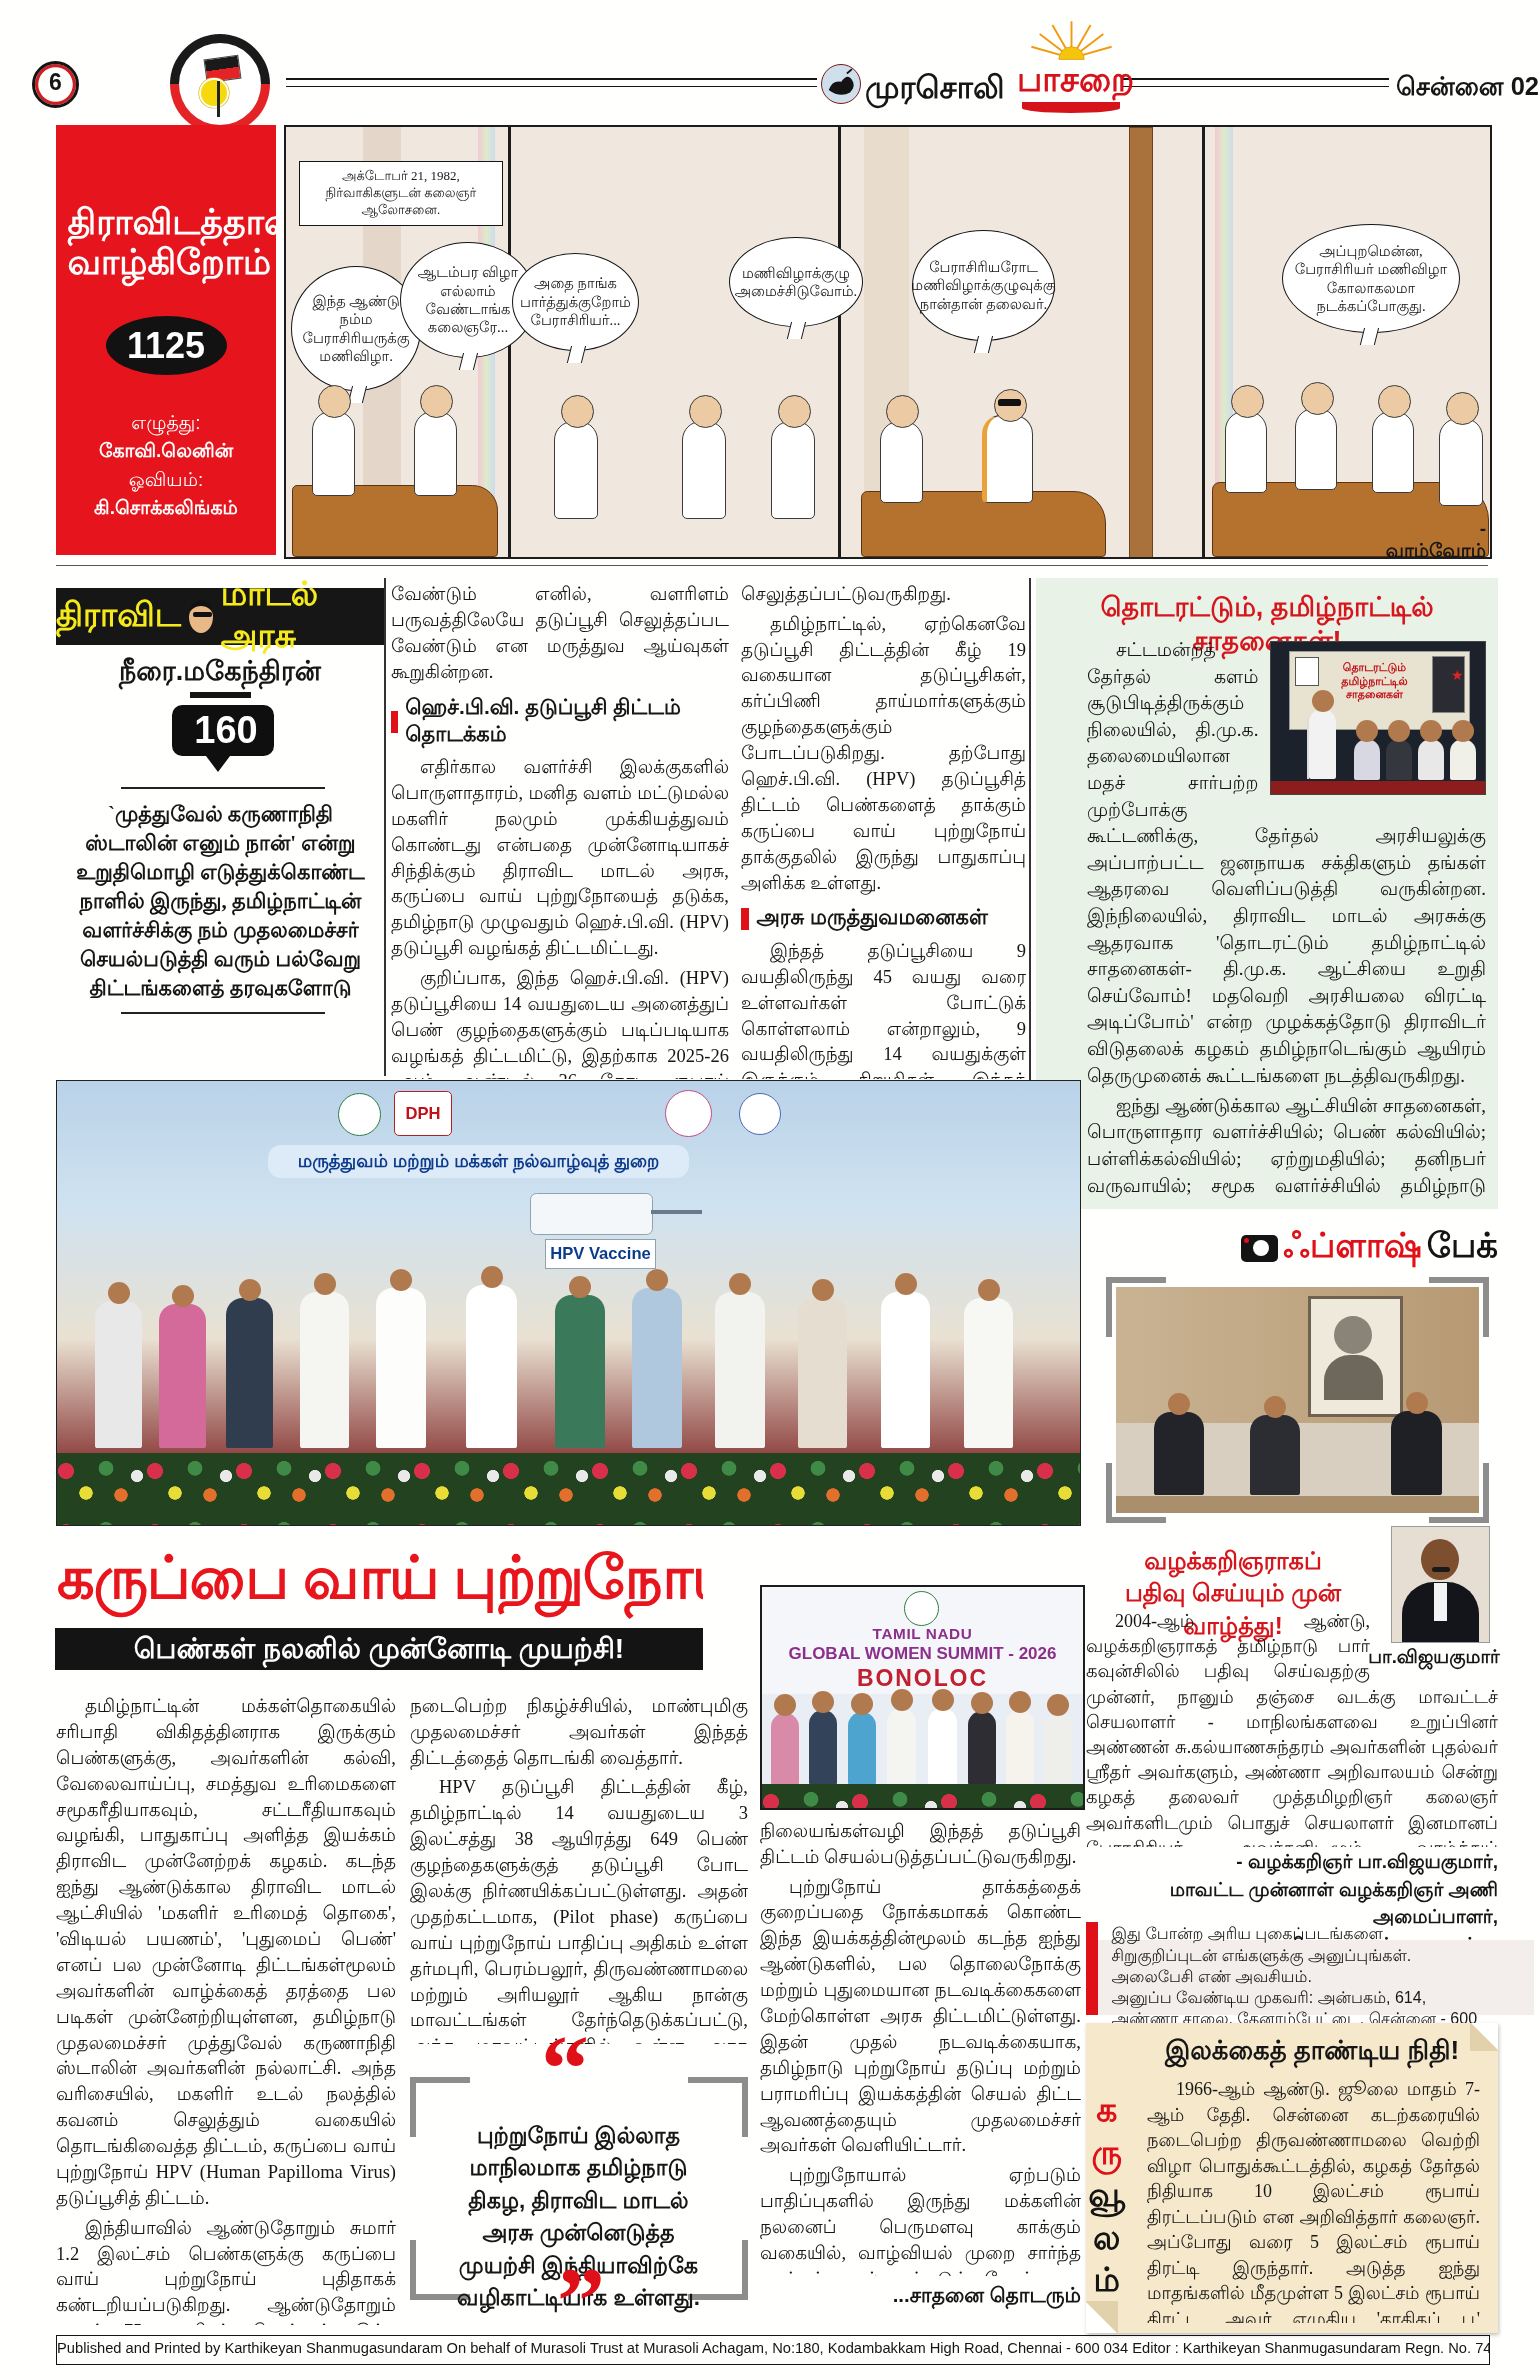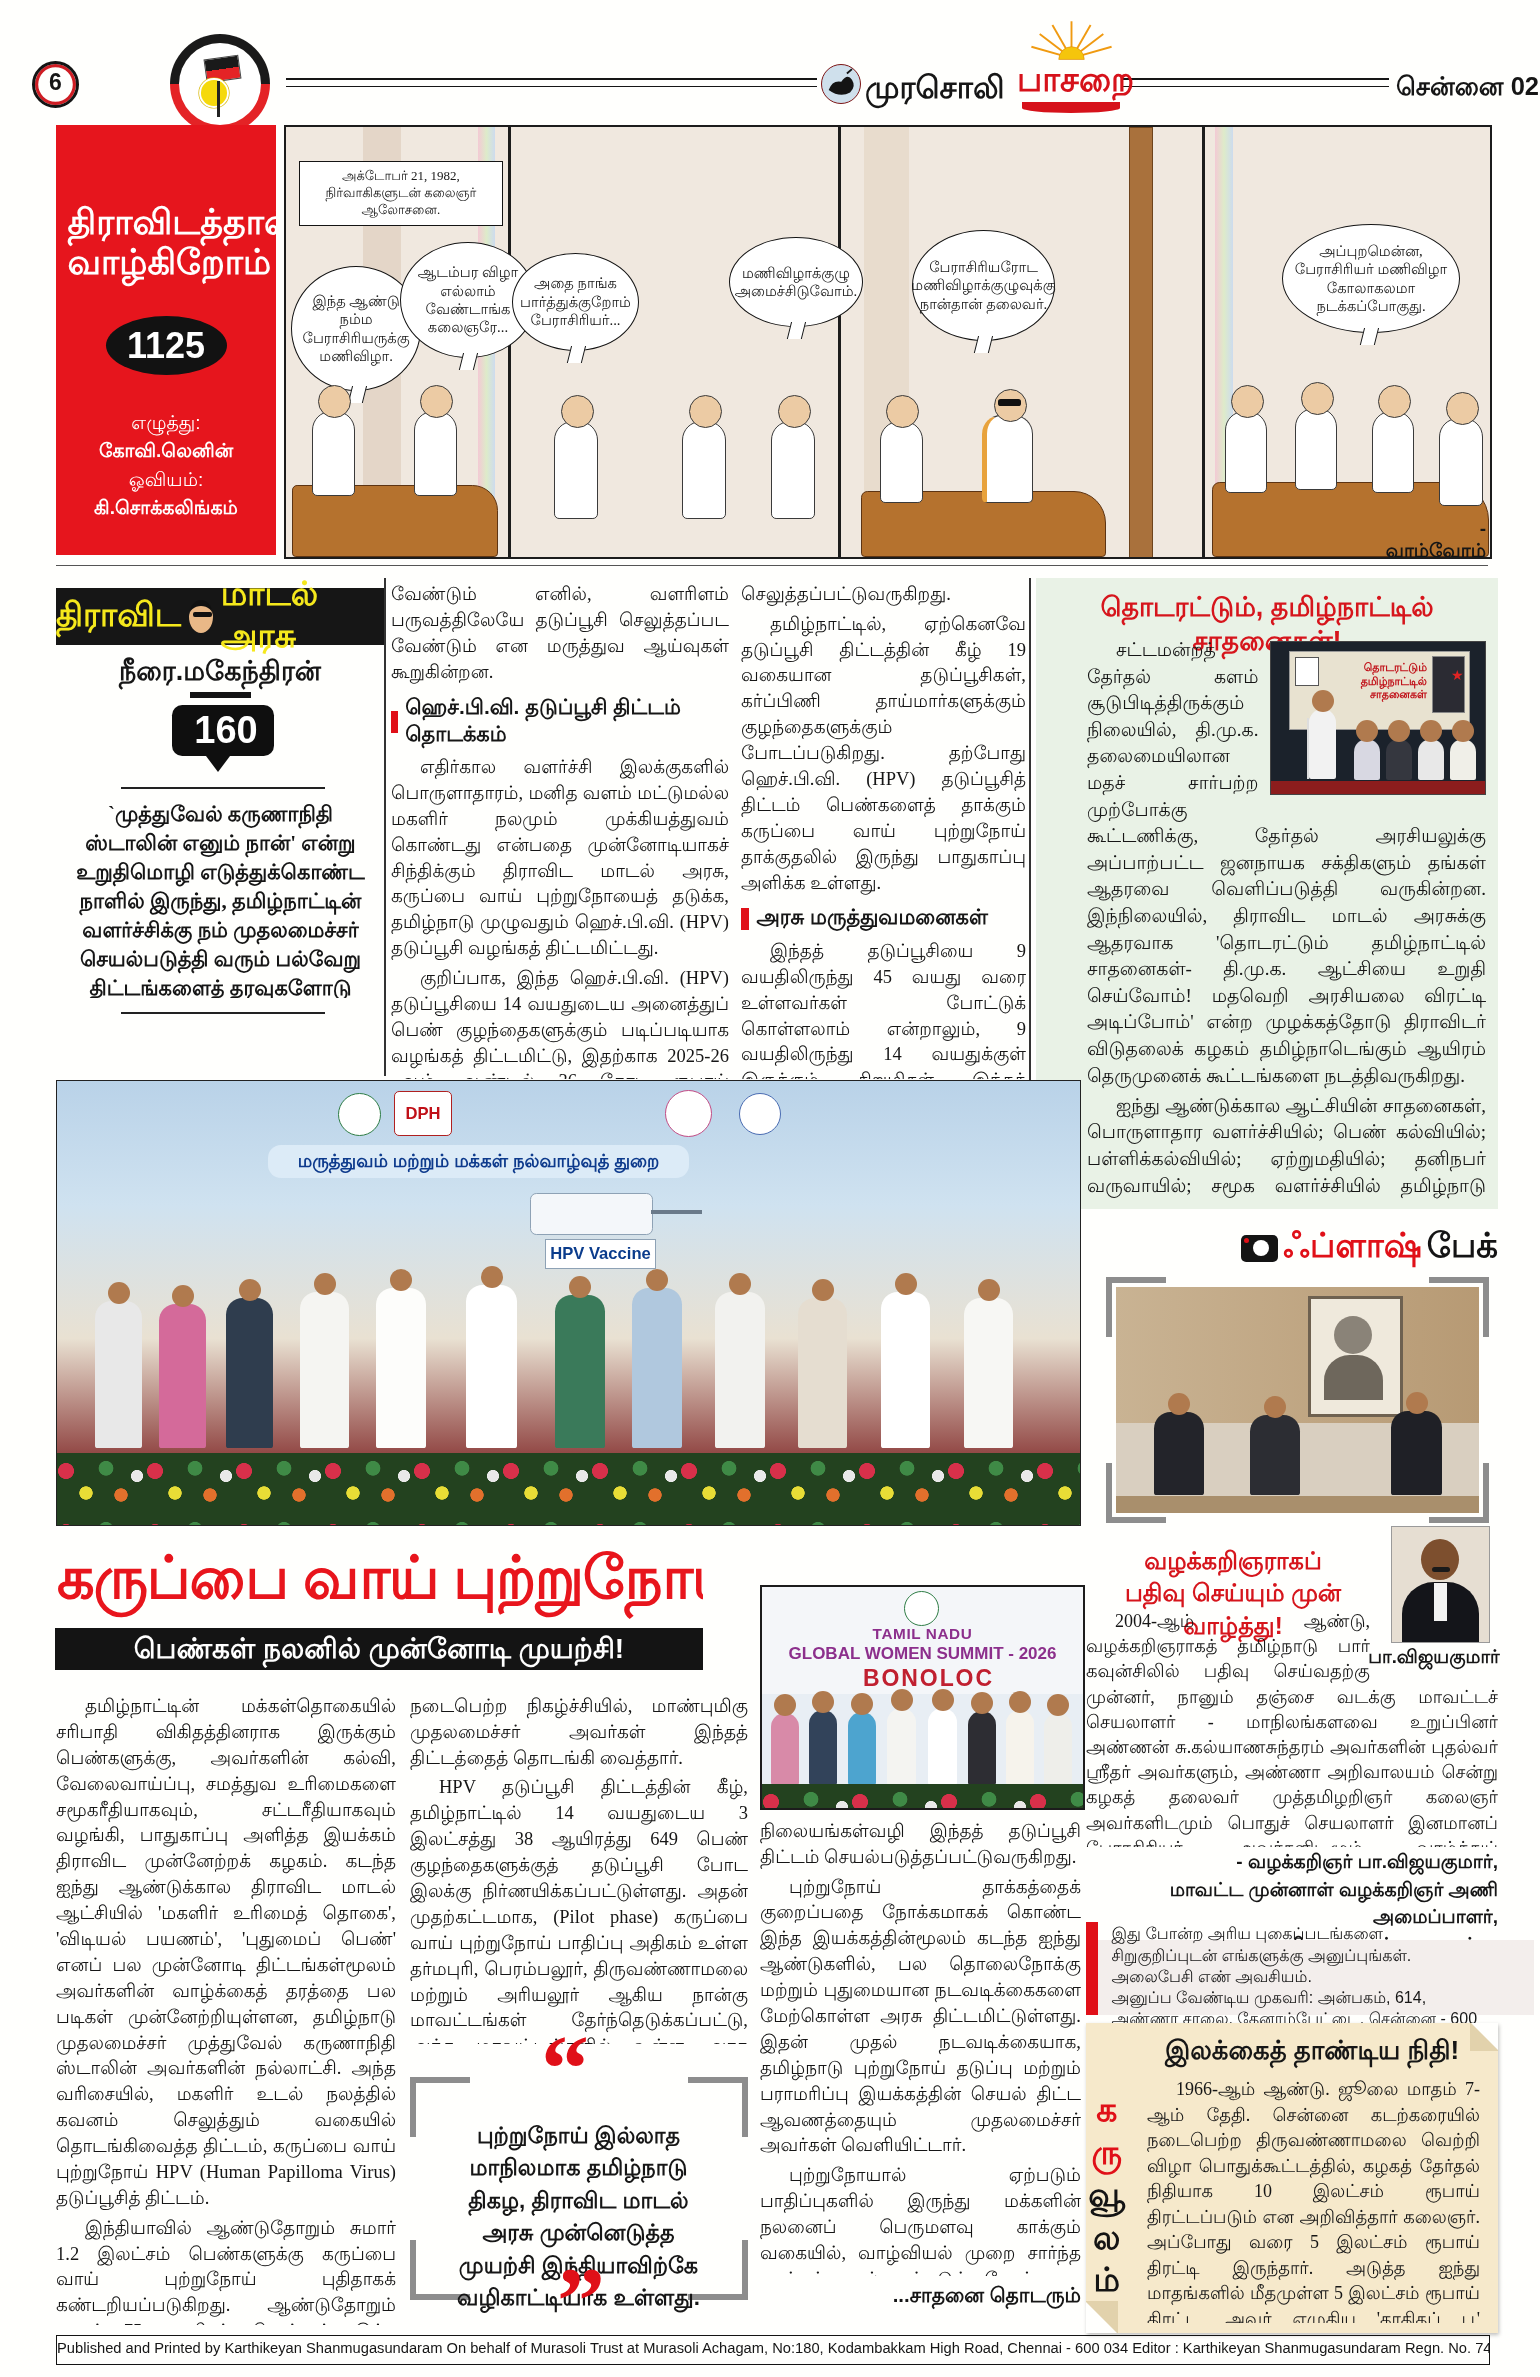--- a/index.html
+++ b/index.html
@@ -226,21 +226,21 @@
     <p class="bt ind">இந்தத் தடுப்பூசியை 9 வயதிலிருந்து 45 வயது வரை உள்ளவர்கள் போட்டுக் கொள்ளலாம் என்றாலும், 9 வயதிலிருந்து 14 வயதுக்குள் இருக்கும் சிறுமிகள் இந்தத் தடுப்பூசியைப் போட்டுக்கொண்டால் பலன் அதிகமாக இருக்கும் என ஆய்வுகள் சொல்கின்றன. இந்தத் தடுப்பூசியின் விலை வெளிச்சந்தையில் 28 ஆயிரம் ரூபாய்க்கு விற்கப்படும் நிலையில், தமிழ்நாடு அரசின் சார்பில் விலையில்லாமல் 3 இலட்சத்து 38 ஆயிரத்து 649 பெண் குழந்தைகளுக்கு அளிக்கிறது. அரசு மருத்துவ மனைகள், அரசு மருத்துவக் கல்லூரிகள், ஆரம்ப சுகாதார</p>
   </div>
 
   <div class="abs" style="left:1029px;top:578px;width:1.9px;height:631px;background:#333;"></div>
   <div class="abs" style="left:1036px;top:578px;width:462px;height:631px;background:#e9f2e6;overflow:hidden;">
     <div class="abs sans" style="left:0;top:14px;width:100%;text-align:center;font-size:27px;font-weight:800;color:#d6151c;">தொடரட்டும், தமிழ்நாட்டில் சாதனைகள்!</div>
     <div class="abs" style="left:51px;top:59px;width:399px;height:562px;overflow:hidden;">
       <div style="float:right;width:214px;height:152px;margin:3.8px 0 9px 11.5px;background:#1b222b;position:relative;overflow:hidden;border:0.6px solid #444;">
         <div class="abs" style="left:18px;top:9px;width:179px;height:77px;background:#e8e2d0;border:0.6px solid #999;">
           <div class="abs" style="left:5.1px;top:5.1px;width:22px;height:27px;background:#fff;border:1.3px solid #555;"></div>
-          <div class="abs sans" style="left:32px;top:9px;width:105px;font-size:11px;font-weight:bold;color:#c01018;line-height:1.25;text-align:right;">தொடரட்டும் தமிழ்நாட்டில் சாதனைகள்</div>
+          <div class="abs sans" style="left:32px;top:9px;width:105px;font-size:11px;font-weight:bold;color:#c01018;line-height:1.25;text-align:center;">தொடரட்டும் தமிழ்நாட்டில் சாதனைகள்</div>
           <div class="abs" style="left:142px;top:3.8px;width:31px;height:55px;background:#2b2b33;border:1.3px solid #888;"></div>
           <span class="abs" style="left:161px;top:15.3px;color:#e02424;font-size:14px;">★</span>
         </div>
         <div class="pfig" style="left:38px;bottom:15.3px;width:27px;height:70px;background:#f2f2f2;">
             <div class="head"></div>
           </div>
         <div class="abs" style="left:36px;bottom:15.3px;width:1.9px;height:61px;background:#ddd;"></div>
         <div class="pfig" style="left:83px;bottom:14px;width:25.5px;height:41px;background:#d8d8e2;">
             <div class="head"></div>
           </div>
@@ -340,21 +340,21 @@
     <div class="abs" style="left:131px;top:-38px;font-size:96px;color:#e01018;font-weight:bold;">“</div>
     <div class="abs sans" style="left:34px;top:69px;width:269px;font-size:22.4px;font-weight:bold;text-align:center;line-height:1.45;">புற்றுநோய் இல்லாத மாநிலமாக தமிழ்நாடு திகழ, திராவிட மாடல் அரசு முன்னெடுத்த முயற்சி இந்தியாவிற்கே வழிகாட்டியாக உள்ளது.</div>
     <div class="abs" style="left:147px;bottom:-50px;font-size:96px;color:#e01018;font-weight:bold;">”</div>
   </div>
 
   <div class="abs" style="left:760px;top:1585px;width:321px;height:221px;border:2.6px solid #1c1c1c;background:#e8eef4;overflow:hidden;">
     <div class="abs" style="left:0;top:0;width:100%;height:107px;background:#f4f6f9;">
       <div class="abs" style="left:142px;top:3.8px;width:33px;height:33px;border-radius:50%;background:#fff;border:1.9px solid #2e7d46;"></div>
       <div class="abs sans" style="left:0;top:38px;width:100%;text-align:center;font-size:15.3px;font-weight:800;color:#8c2f8c;letter-spacing:0.6px;">TAMIL NADU</div>
       <div class="abs sans" style="left:0;top:57px;width:100%;text-align:center;font-size:17px;font-weight:800;color:#8c2f8c;">GLOBAL WOMEN SUMMIT - 2026</div>
-      <div class="abs sans" style="left:0;top:78px;width:100%;text-align:center;font-size:23px;font-weight:800;color:#c02030;letter-spacing:1.9px;padding-left:6px;">BONOLOC</div>
+      <div class="abs sans" style="left:0;top:78px;width:100%;text-align:center;font-size:23px;font-weight:800;color:#c02030;letter-spacing:1.9px;">BONOLOC</div>
     </div>
     <div class="pfig" style="left:9px;bottom:23px;width:28px;height:72px;background:#d88aa8;">
         <div class="head"></div>
       </div>
     <div class="pfig" style="left:47px;bottom:23px;width:28px;height:75px;background:#32435a;">
         <div class="head"></div>
       </div>
     <div class="pfig" style="left:86px;bottom:23px;width:28px;height:73px;background:#4da4cf;">
         <div class="head"></div>
       </div>

